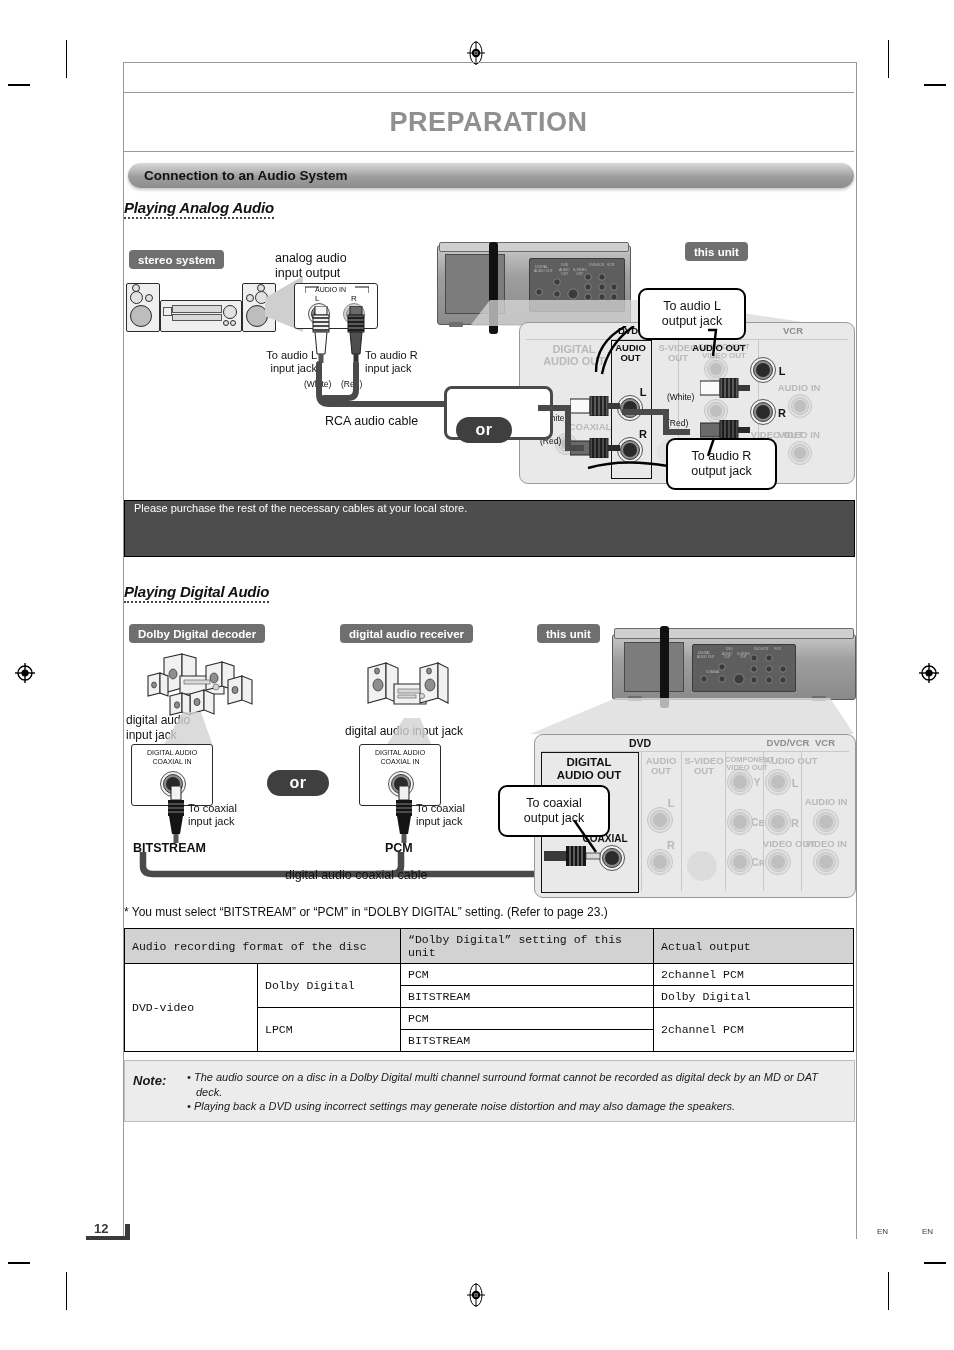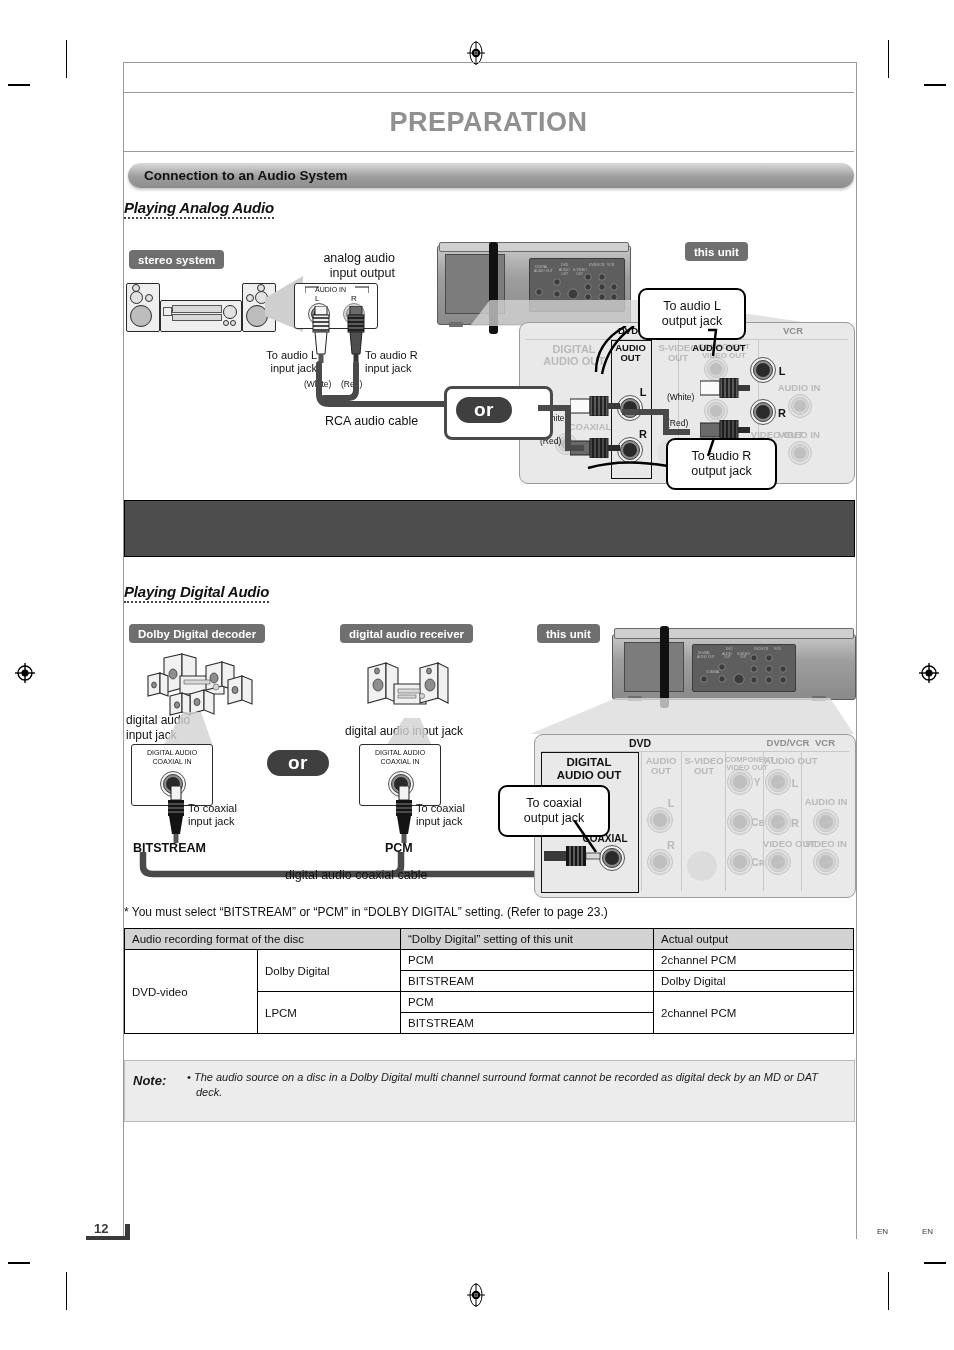--- a/index.html
+++ b/index.html
@@ -32,26 +32,26 @@
   
   .subhead{position:absolute;font-size:15px;font-weight:bold;font-style:italic;
            color:#111;letter-spacing:-.2px;}
   .subhead .u{display:block;border-bottom:2px dotted #444;padding-bottom:1px;}
 
   
   .pill{position:absolute;background:#6f6f6f;color:#fff;border-radius:4px;
         font-size:11.5px;font-weight:bold;display:flex;align-items:center;
         justify-content:center;padding:0 9px;height:19px;white-space:nowrap;}
   .orpill{position:absolute;background:#3f3f3f;color:#fff;border-radius:13px;
-          font-size:19px;font-weight:bold;display:flex;align-items:center;
-          justify-content:center;height:26px;letter-spacing:.5px;}
+          font-size:16px;font-weight:bold;display:flex;align-items:center;
+          justify-content:center;height:26px;letter-spacing:.5px;margin-top:20px;}
 
   
   .txt{position:absolute;font-size:11px;color:#111;line-height:1.22;}
-  .txt.c{text-align:right;}
+  .txt.c{text-align:left;}
   .txt.b{font-weight:bold;}
   .tiny{position:absolute;font-size:7.5px;color:#111;}
 
   
   .stereo{position:absolute;}
   .spk{position:absolute;background:#efefef;border:1.3px solid #2b2b2b;border-radius:2px;}
   .amp{position:absolute;background:#efefef;border:1.3px solid #2b2b2b;border-radius:2px;}
   .knob{position:absolute;border-radius:50%;border:1.3px solid #2b2b2b;background:#bdbdbd;}
   .knob.sm{background:#e2e2e2;}
 
@@ -97,21 +97,21 @@
   .unitdark{position:absolute;background:#5e5e5e;border:1px solid #3c3c3c;border-radius:2px;}
   .unitpane{position:absolute;background:#7c7c7c;border:1px solid #4a4a4a;}
   .strap{position:absolute;background:#111;border-radius:3px;}
 
   
   .funnel{position:absolute;}
 
   
   .tbl{position:absolute;left:124px;border-collapse:collapse;
        font-size:11.5px;color:#111;}
-  .tbl td,.tbl th{border:1px solid #000;padding:4px 7px;text-align:left;font-weight:normal;}
+  .tbl td,.tbl th{border:1px solid #000;padding:4px 7px;text-align:left;font-weight:normal;font-family:Liberation Mono, monospace;}
   .tbl th{background:#d2d2d2;font-weight:normal;}
 
   
   .note{position:absolute;left:124px;top:1060px;width:729px;height:60px;
         background:#ececec;border:1px solid #bdbdbd;}
   .note .nb{position:absolute;left:8px;top:12px;font-size:13px;font-weight:bold;
             font-style:italic;}
   .note ul{margin:0;padding:9px 10px 0 62px;list-style:none;}
   .note li{font-size:11px;font-style:italic;line-height:1.32;
            text-indent:-9px;padding-left:9px;}
@@ -508,20 +508,21 @@
       <div>To audio R</div>
       <div>output jack</div>
     </div>
   </div>
   <svg style="position:absolute;left:586px;top:436px;" width="130" height="36">
     <path d="M2,32 Q36,22 82,30" stroke="#000" stroke-width="2.4" fill="none"></path>
     <path d="M128,2 L122,20" stroke="#000" stroke-width="2.4" fill="none"></path>
   </svg>
 
   <div class="cbox">
+    <div class="l">Please purchase the rest of the necessary cables at your local store.</div>
   </div>
 
   <div class="subhead" style="left:124px;top:583px;">
     <span class="u">Playing Digital Audio</span>
   </div>
 
   <div class="pill" style="left:129px;top:624px;">
     <span>Dolby Digital decoder</span>
   </div>
   <svg style="position:absolute;left:146px;top:652px;" width="110" height="72">
@@ -857,20 +858,21 @@
       <tr>
         <td>BITSTREAM</td>
       </tr>
     </tbody>
   </table>
 
   <div class="note">
     <div class="nb">Note:</div>
     <ul>
       <li>The audio source on a disc in a Dolby Digital multi channel surround format cannot be recorded as digital deck by an MD or DAT deck.</li>
+      <li>Playing back a DVD using incorrect settings may generate noise distortion and may also damage the speakers.</li>
     </ul>
   </div>
 
   <div class="pagenum">
     <div class="bar"></div>
     <div class="tick"></div>
     <div class="n">12</div>
   </div>
   <div class="en" style="left:860px;top:1227px;">EN</div>
   <div class="en" style="left:905px;top:1227px;">EN</div>

